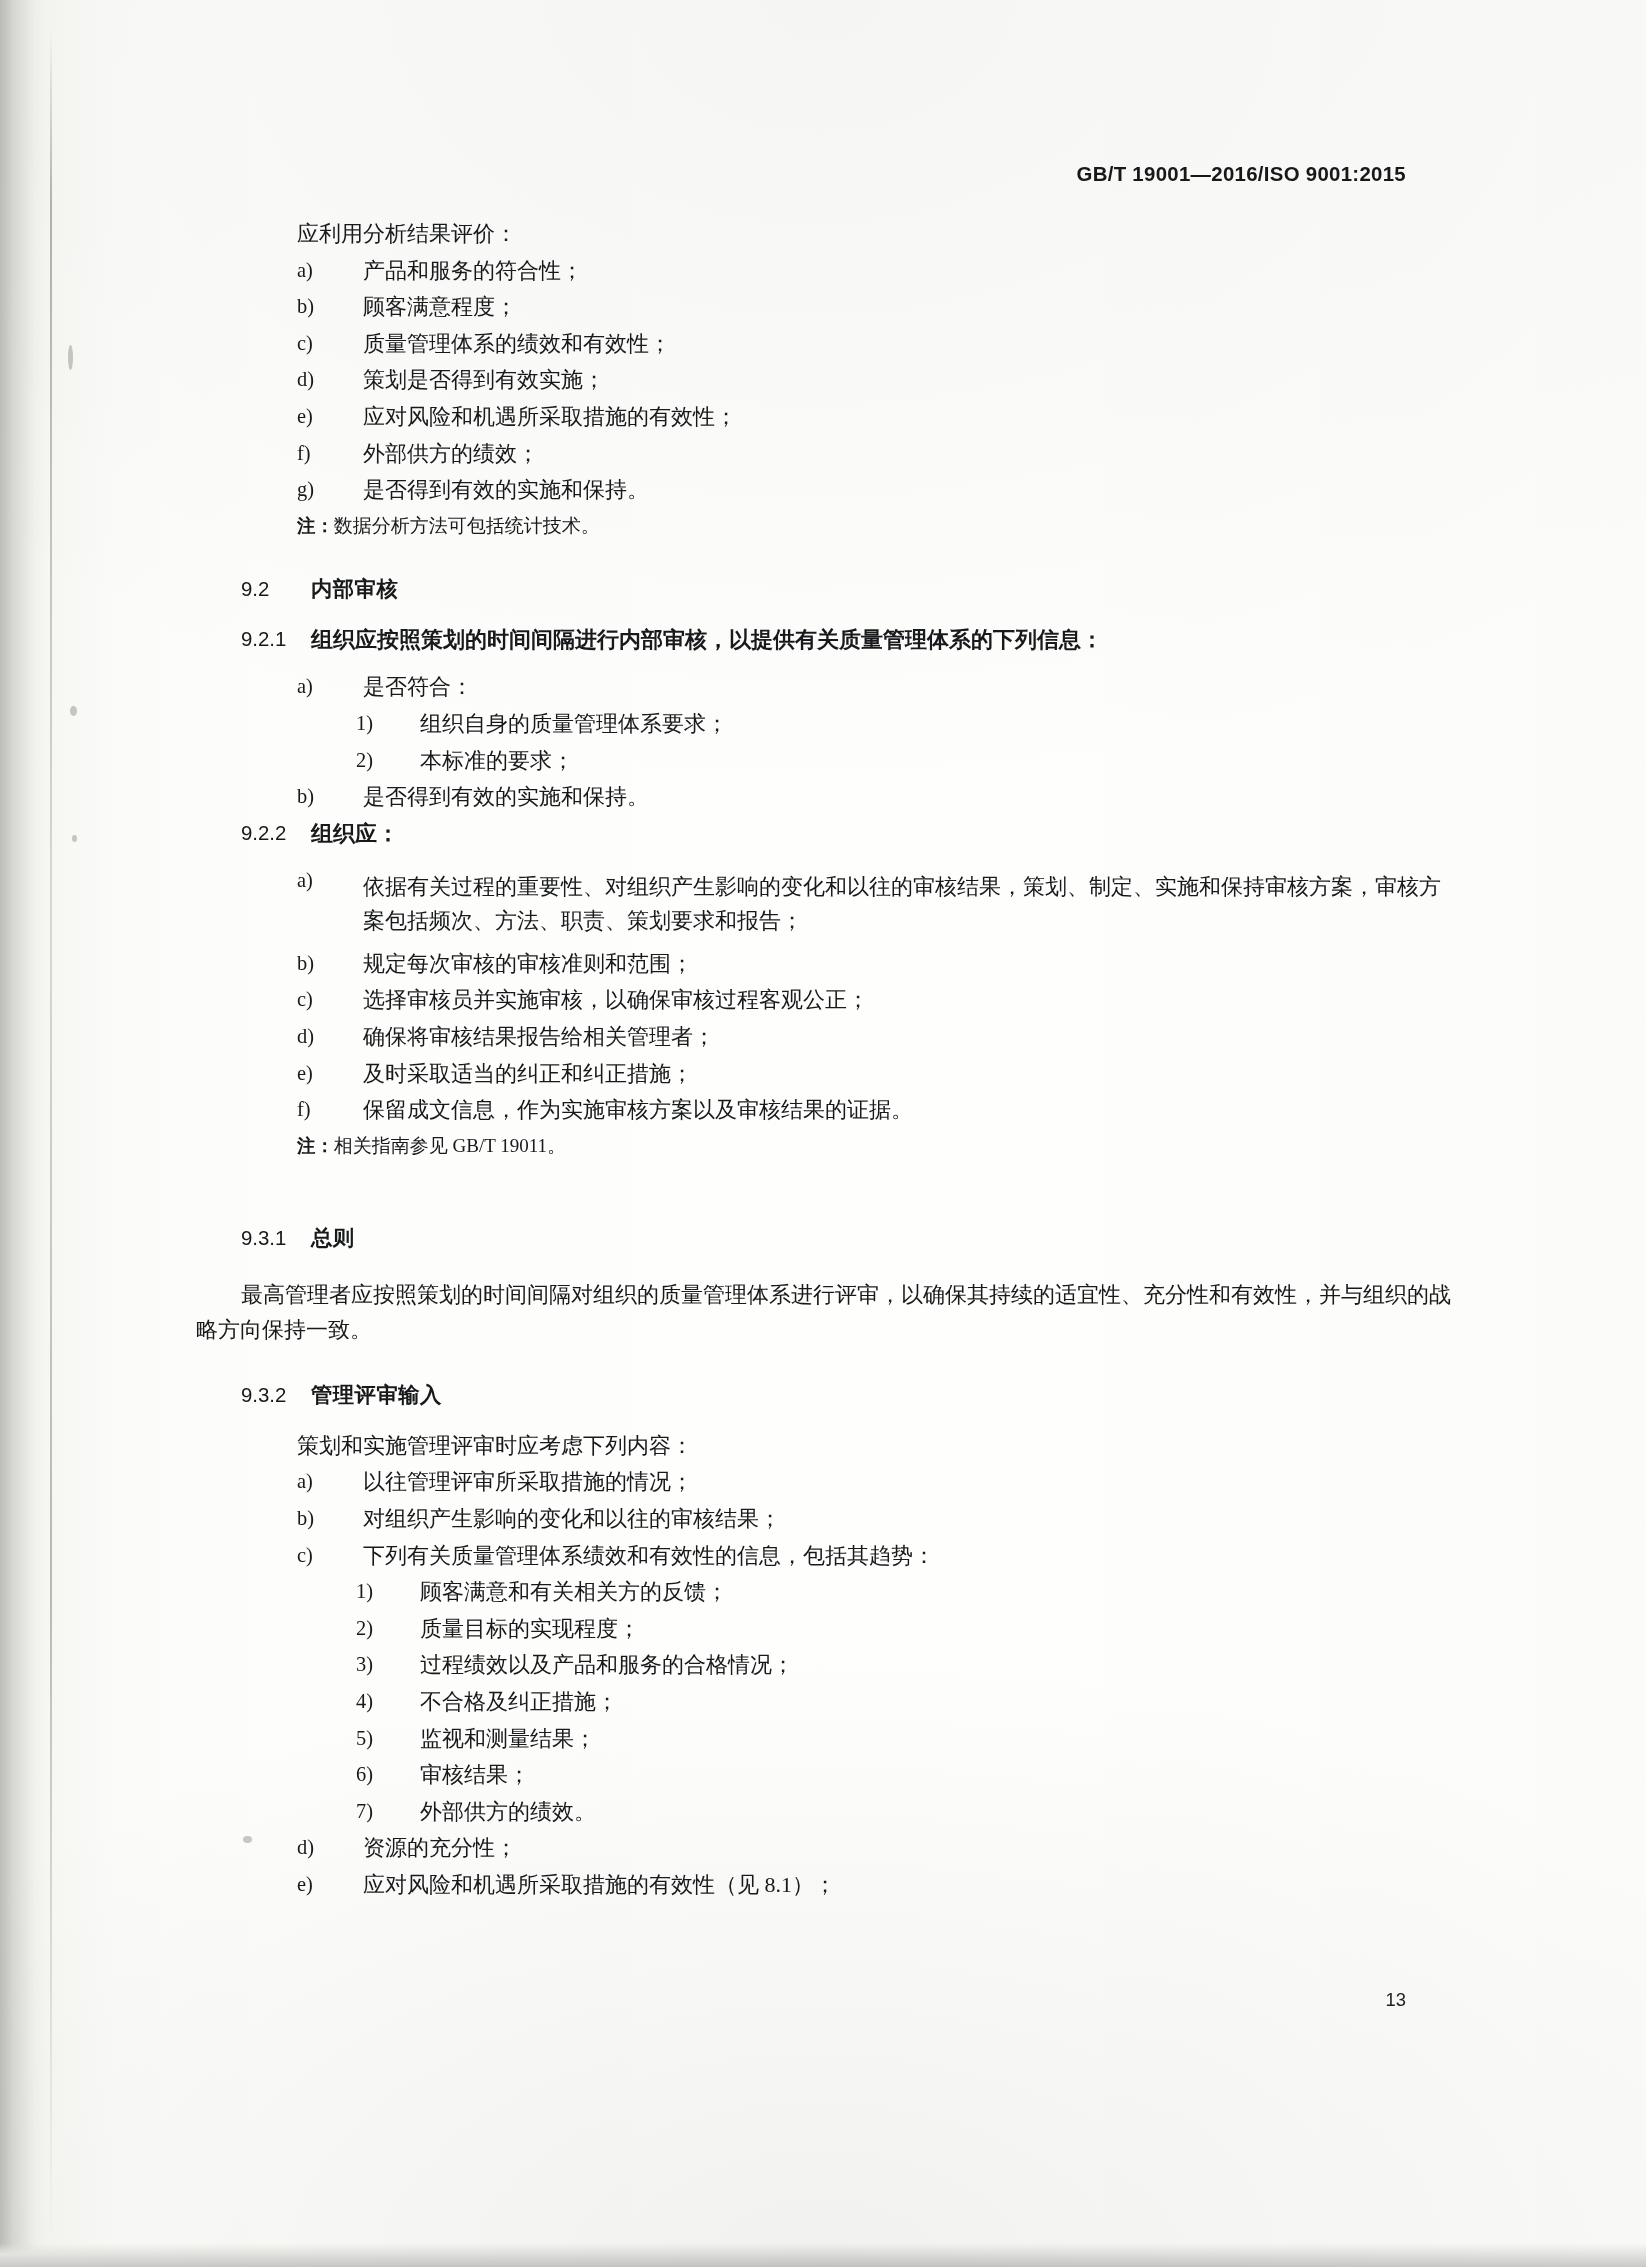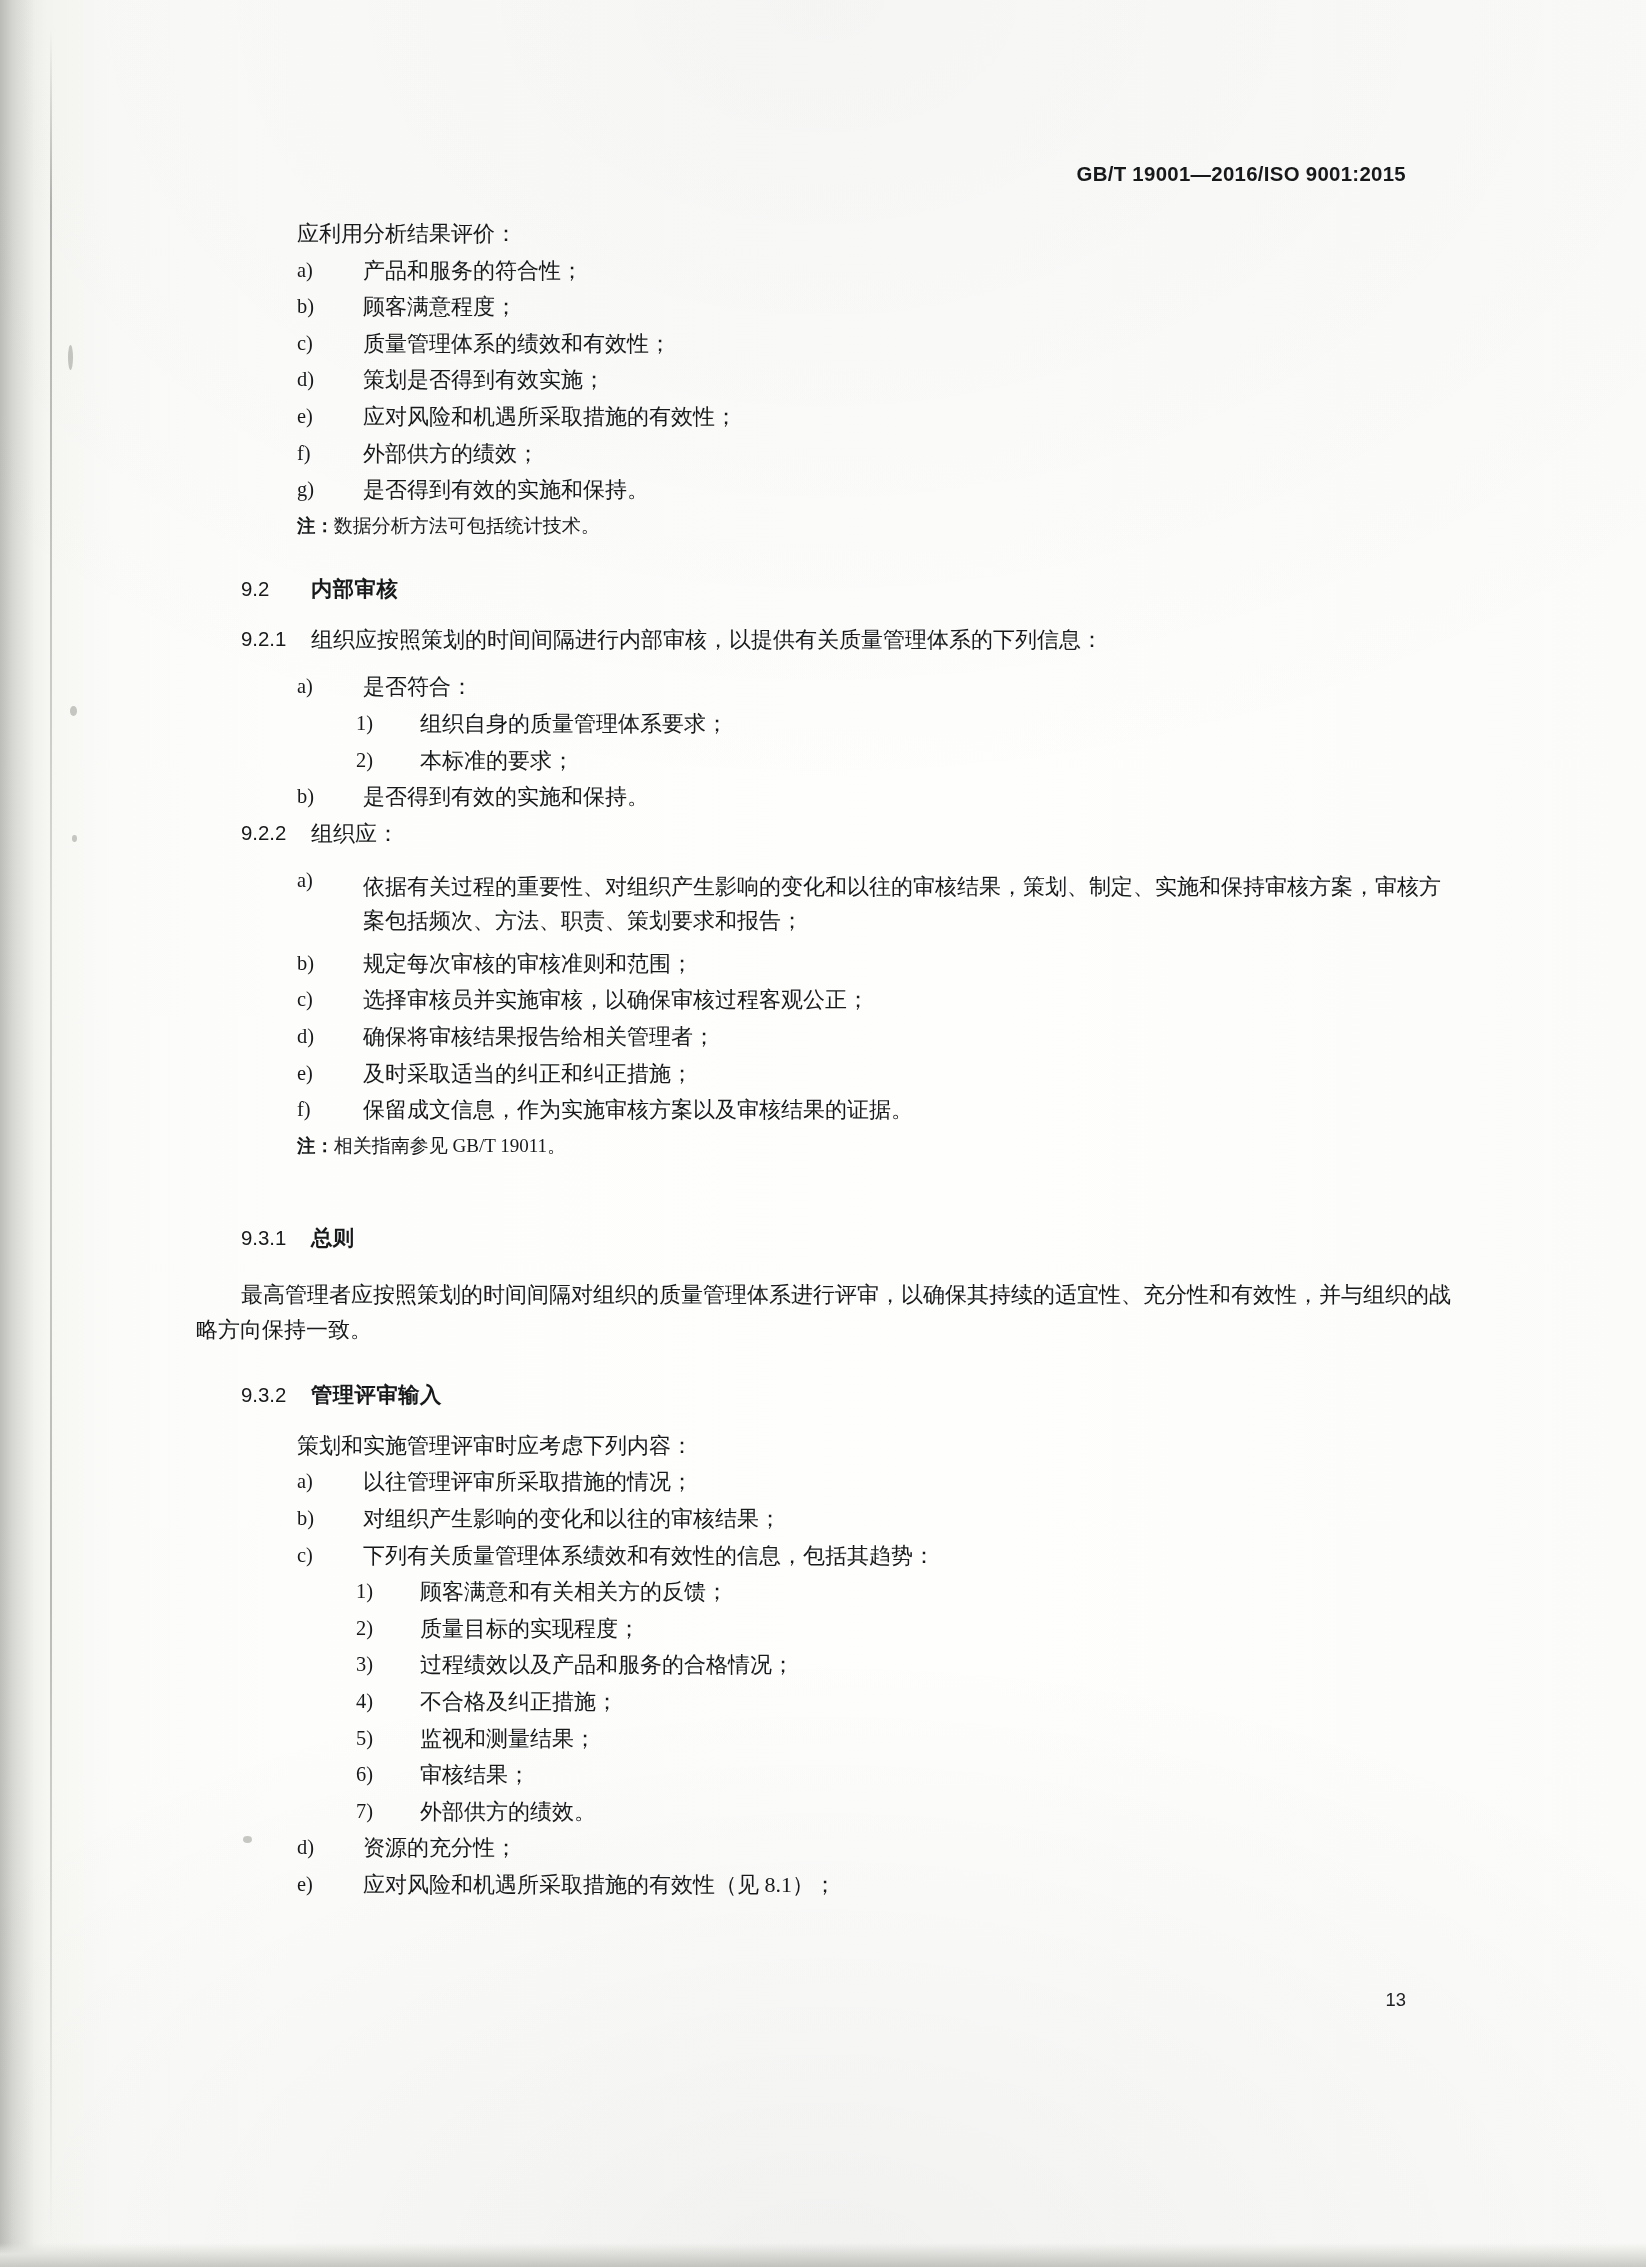--- a/index.html
+++ b/index.html
@@ -133,21 +133,21 @@
   .numbered {
     display: flex;
     align-items: flex-start;
   }
   .numbered .num {
     font-family: "Liberation Sans", sans-serif;
     font-size: 20.4px;
     width: 70px;
     flex: 0 0 70px;
   }
-  .numbered .txt { font-size: 22px; }
+  .numbered .txt { font-size: 22px; font-weight: bold; }
 
   .para { text-indent: 45px; font-size: 22px; line-height: 1.58; }
   .para-hang { font-size: 22px; line-height: 1.58; }
 
   .wrap-item { display: flex; align-items: flex-start; margin-bottom: 14.6px; }
   .wrap-item .marker { flex: 0 0 66px; }
   .wrap-item .multi { font-size: 22px; line-height: 1.55; font-family: Liberation Serif, serif; }
 
   .page-num {
     position: absolute;

